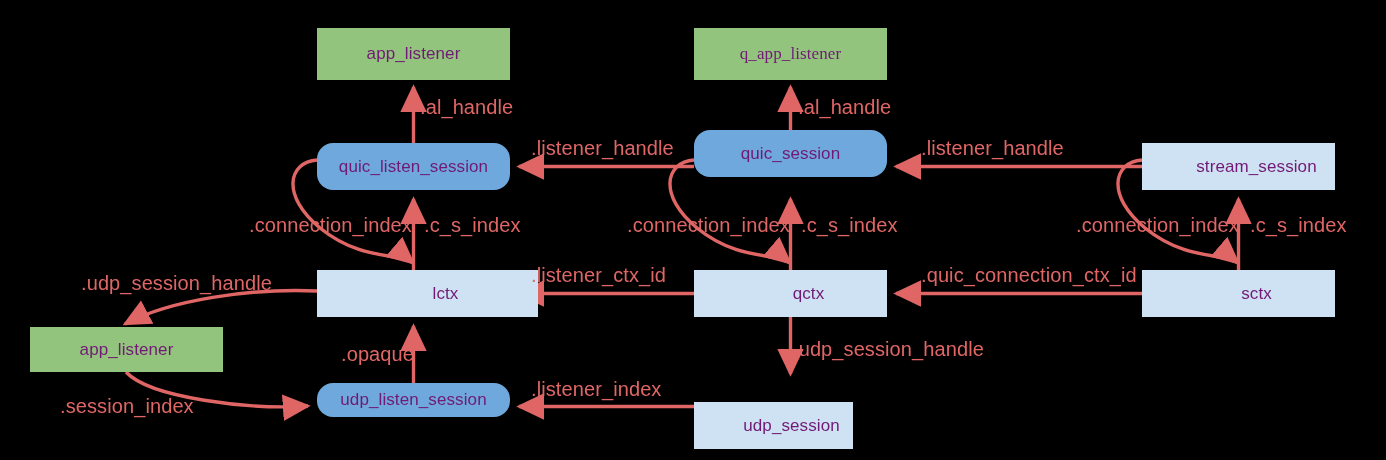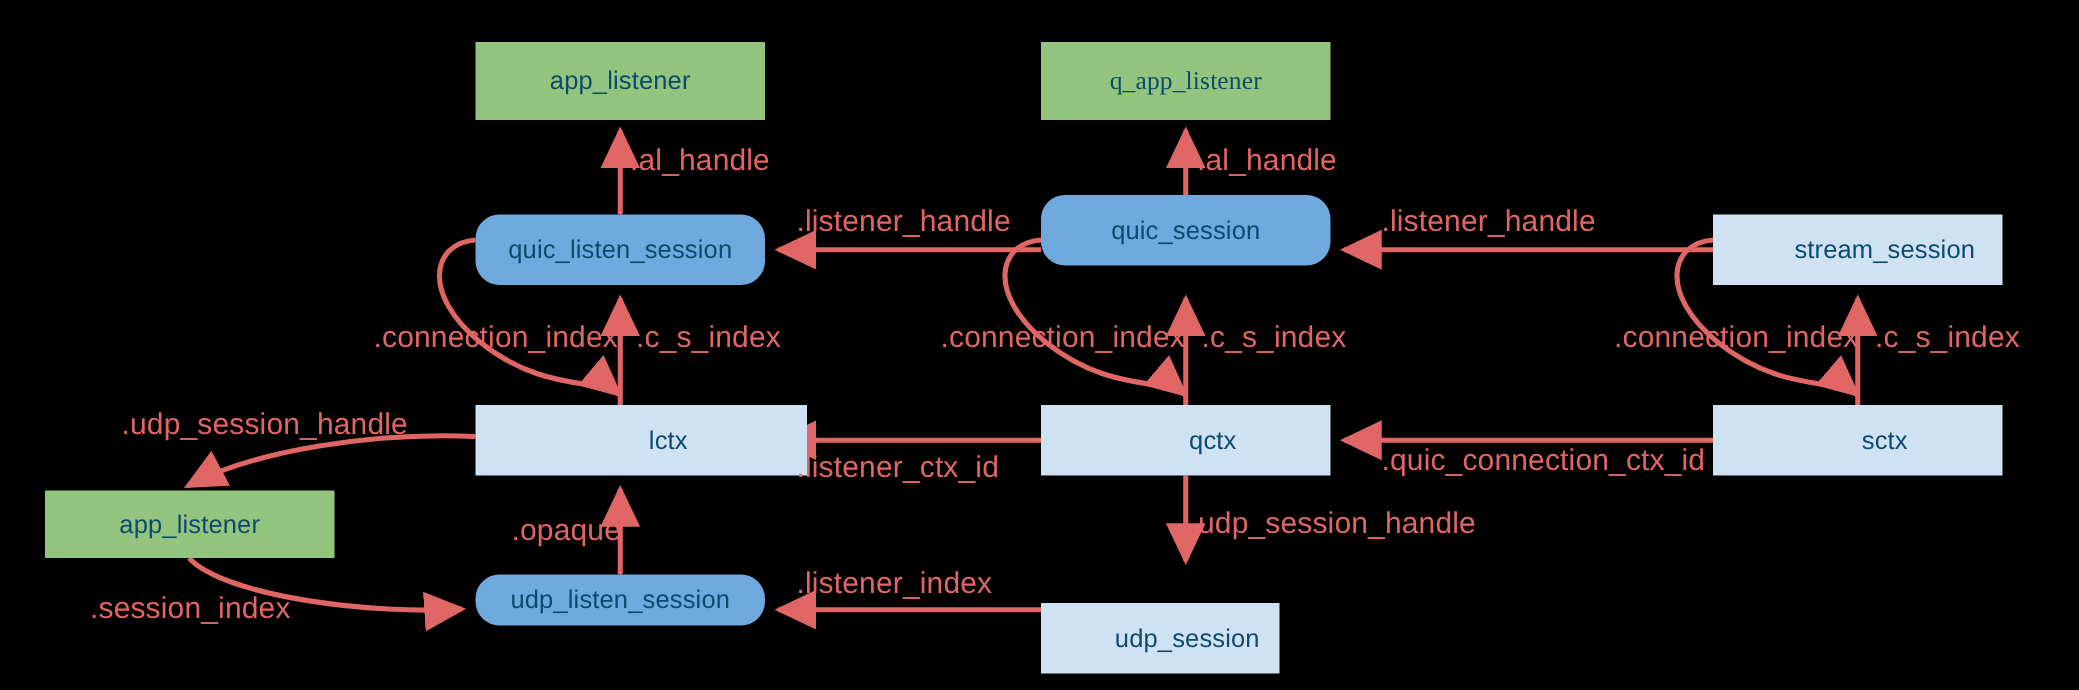--- a/index.html
+++ b/index.html
@@ -26,21 +26,21 @@
     height: 460px;
     pointer-events: none;
   }
   .node {
     position: absolute;
     box-sizing: border-box;
     display: flex;
     align-items: center;
     justify-content: center;
     font-size: 17px;
-    color: #0c4a6e;
+    color: #701a75;
     letter-spacing: 0.1px;
     white-space: nowrap;
   }
   .node.green { background: #93c47d; }
   .node.blue  { background: #6fa8dc; border-radius: 16px; }
   .node.lblue { background: #cfe2f3; padding-left: 36px; }
 
   .edge-label {
     position: absolute;
     font-size: 20px;
@@ -147,20 +147,20 @@
   <div class="edge-label" style="left:798px;top:96px;">.al_handle</div>
   <div class="edge-label" style="left:531px;top:137px;">.listener_handle</div>
   <div class="edge-label" style="left:921px;top:137px;">.listener_handle</div>
   <div class="edge-label" style="left:249px;top:214px;">.connection_index</div>
   <div class="edge-label" style="left:424px;top:214px;">.c_s_index</div>
   <div class="edge-label" style="left:627px;top:214px;">.connection_index</div>
   <div class="edge-label" style="left:801px;top:214px;">.c_s_index</div>
   <div class="edge-label" style="left:1076px;top:214px;">.connection_index</div>
   <div class="edge-label" style="left:1250px;top:214px;">.c_s_index</div>
   <div class="edge-label" style="left:81px;top:272px;">.udp_session_handle</div>
-  <div class="edge-label" style="left:531px;top:264px;margin-top:37px;">.listener_ctx_id</div>
-  <div class="edge-label" style="left:921px;top:264px;margin-top:32px;">.quic_connection_ctx_id</div>
+  <div class="edge-label" style="left:531px;top:264px;">.listener_ctx_id</div>
+  <div class="edge-label" style="left:921px;top:264px;">.quic_connection_ctx_id</div>
   <div class="edge-label" style="left:341px;top:343px;">.opaque</div>
   <div class="edge-label" style="left:793px;top:338px;">.udp_session_handle</div>
   <div class="edge-label" style="left:60px;top:395px;">.session_index</div>
   <div class="edge-label" style="left:531px;top:378px;">.listener_index</div>
 
 </div>
 
 </body></html>

